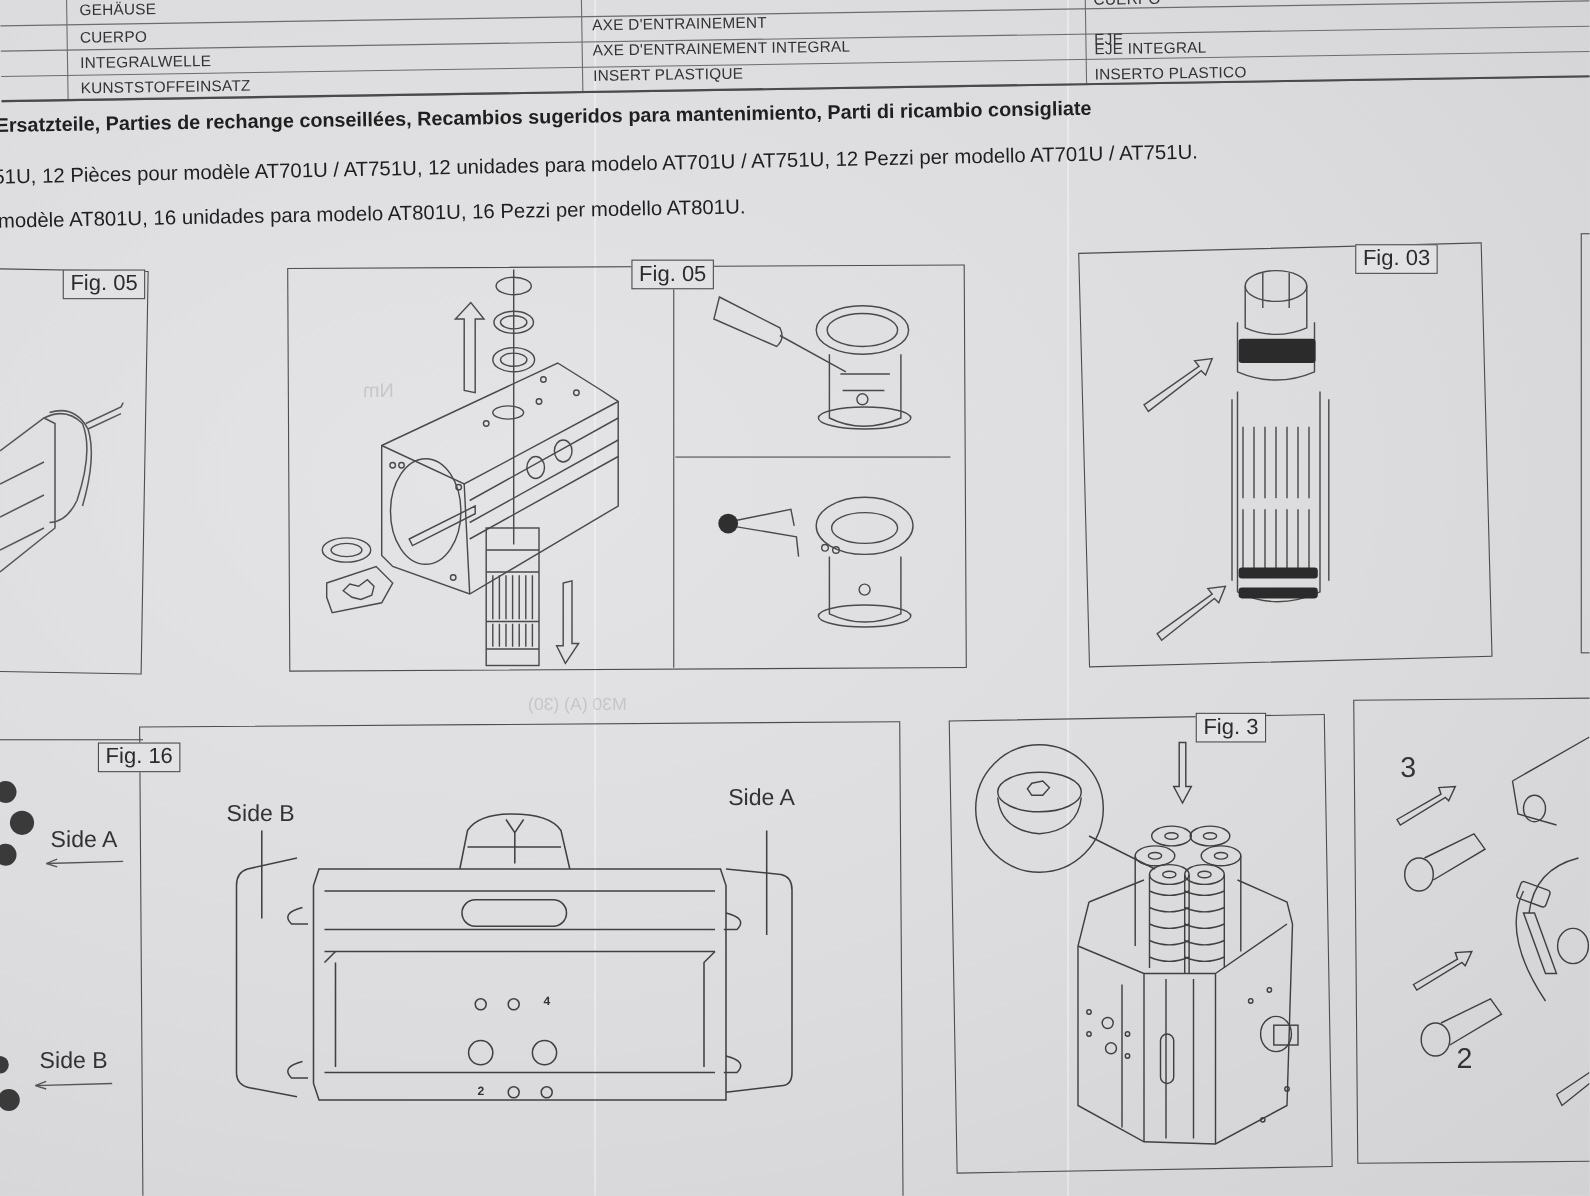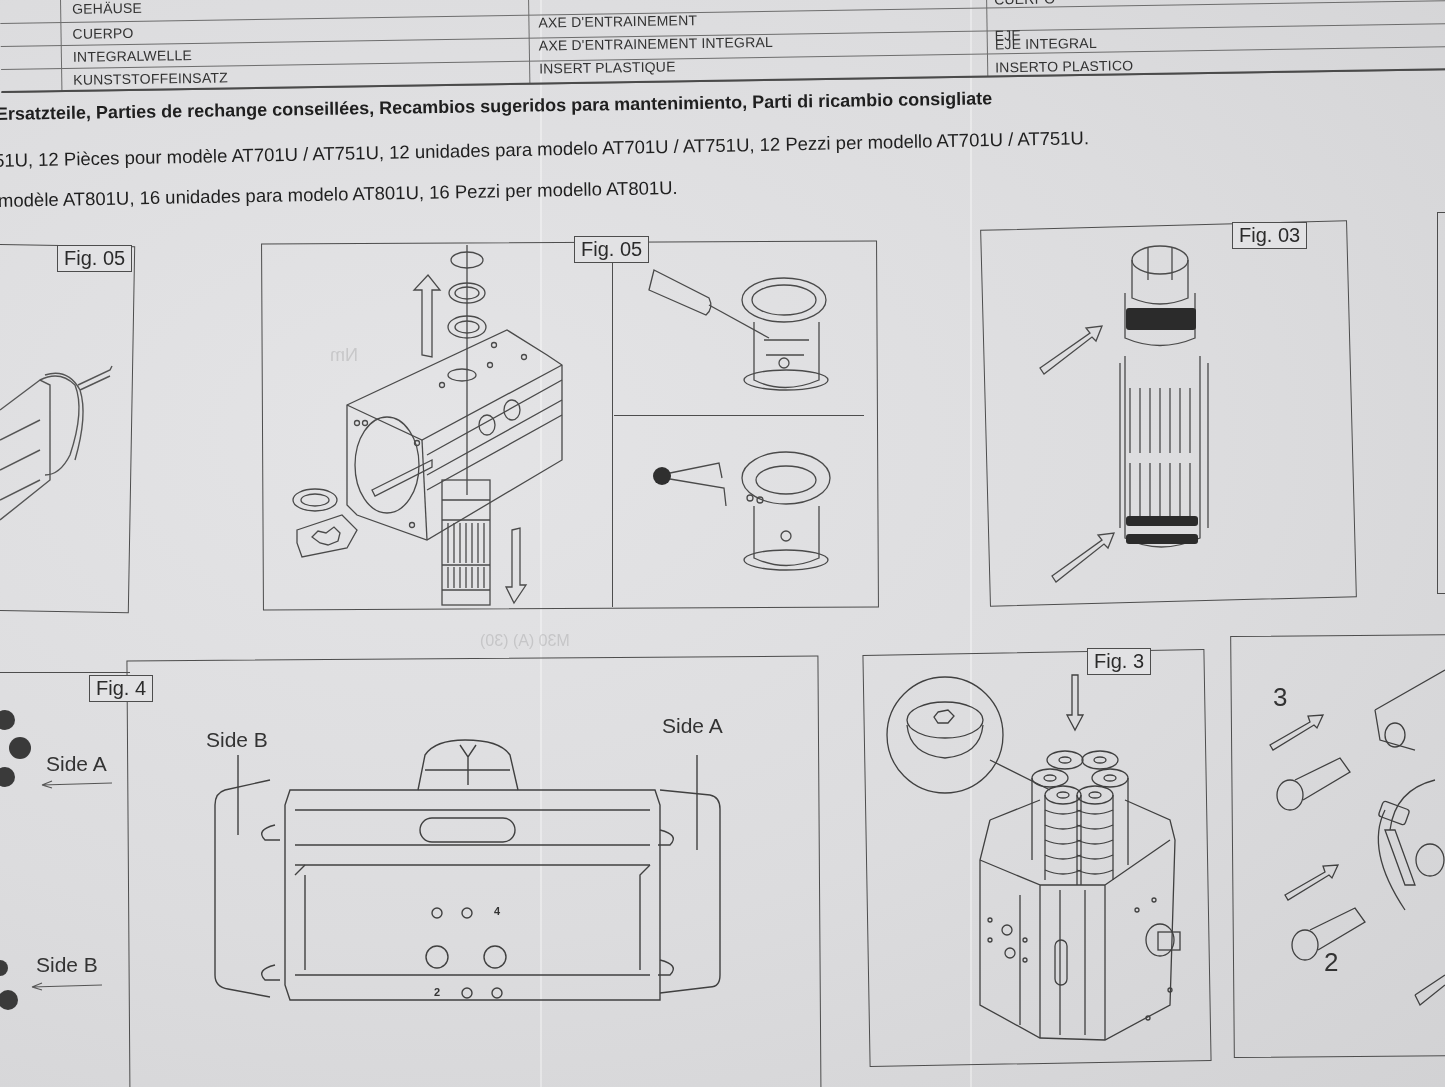--- a/index.html
+++ b/index.html
@@ -180,21 +180,21 @@
   </g>
   <rect x="96" y="70" width="70" height="22" fill="#2b2b2b" rx="3"></rect>
   <rect x="96" y="278" width="72" height="10" fill="#2b2b2b" rx="3"></rect>
   <rect x="96" y="296" width="72" height="10" fill="#2b2b2b" rx="3"></rect>
 </svg>
 
 <div class="fig" style="left:1437px;top:212px;width:30px;height:380px"></div>
 
 <div class="fig" style="left:128px;top:658px;width:690px;height:450px;transform:rotate(-0.4deg)"></div>
 <div class="fig" style="left:-10px;top:672px;width:140px;height:0;border-width:1.5px 0 0 0"></div>
-<div class="figlabel" style="left:89px;top:675px">Fig. 4</div>
+<div class="figlabel" style="left:89px;top:675px">Fig. 16</div>
 
 <svg style="left:0;top:700px" width="40" height="330">
   <g fill="#3a3a3a">
     <circle cx="5" cy="20" r="10"></circle>
       <circle cx="20" cy="48" r="11"></circle>
       <circle cx="5" cy="77" r="10"></circle>
     <circle cx="0" cy="268" r="8"></circle>
       <circle cx="8" cy="300" r="10"></circle>
   </g>
 </svg>

